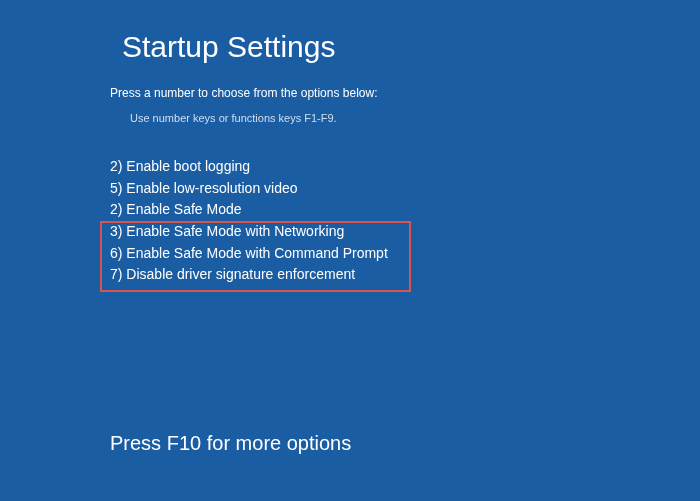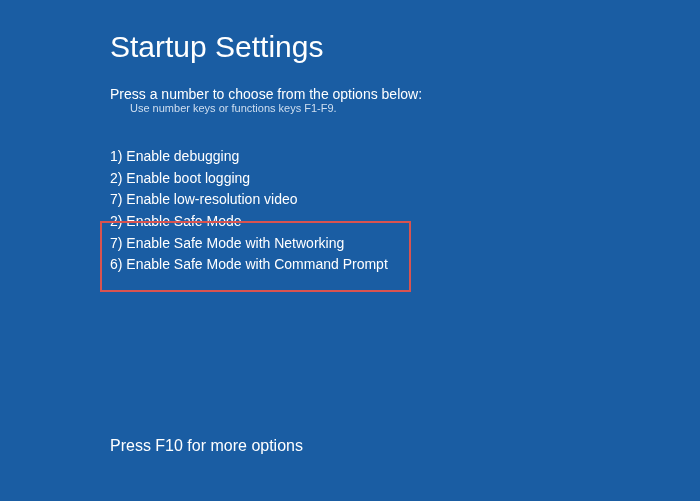--- a/index.html
+++ b/index.html
@@ -14,24 +14,26 @@
       font-family: "Segoe UI", Arial, sans-serif;
       color: #ffffff;
       padding: 30px 110px 30px 110px;
       overflow: hidden;
       position: relative;
     }
     .title {
       font-size: 30px;
       font-weight: 300;
       margin-bottom: 22px;
+      margin-left: 12px;
     }
     .subtitle {
-      font-size: 14px;
+      font-size: 12px;
       font-weight: 300;
+      margin-bottom: 12px;
     }
     .hint {
       font-size: 11px;
       font-weight: 300;
       color: #d0dff0;
       margin-bottom: 32px;
       padding-left: 20px;
     }
     .options {
       font-size: 14px;
@@ -47,38 +49,38 @@
       left: 100px;
       top: 221px;
       width: 311px;
       height: 71px;
       pointer-events: none;
     }
     .footer {
       position: absolute;
       left: 110px;
       bottom: 42px;
-      font-size: 16px;
+      font-size: 20px;
       font-weight: 300;
       line-height: 1.55;
     }
   </style>
 </head>
 <body>
 
 <div class="title">Startup Settings</div>
 <div class="subtitle">Press a number to choose from the options below:</div>
 <div class="hint">Use number keys or functions keys F1-F9.</div>
 
 <div class="options">
-  <div class="option">1) Enable debugging</div>
   <div class="option">2) Enable boot logging</div>
-  <div class="option">7) Enable low-resolution video</div>
+  <div class="option">5) Enable low-resolution video</div>
   <div class="option">2) Enable Safe Mode</div>
-  <div class="option">7) Enable Safe Mode with Networking</div>
+  <div class="option">3) Enable Safe Mode with Networking</div>
   <div class="option">6) Enable Safe Mode with Command Prompt</div>
+  <div class="option">7) Disable driver signature enforcement</div>
 </div>
 
 <div class="highlight-box"></div>
 
 <div class="footer">
   <div>Press F10 for more options</div>
 </div>
 
 </body></html>

